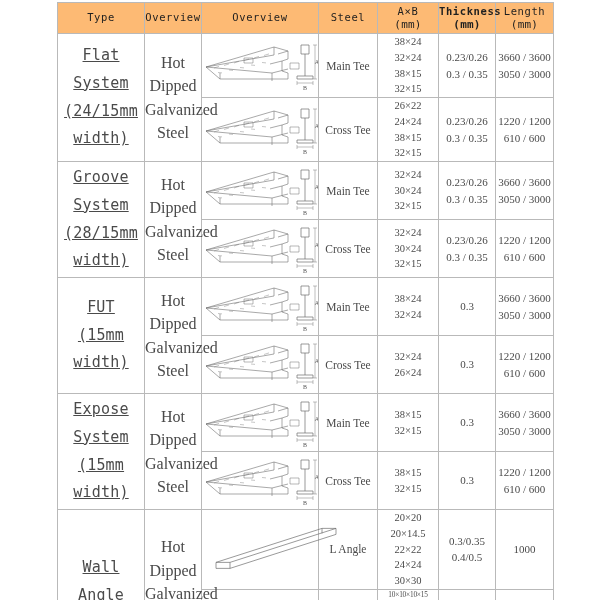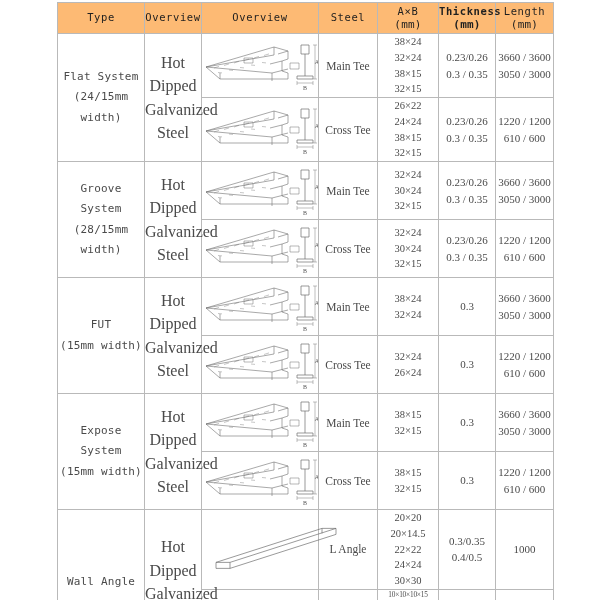--- a/index.html
+++ b/index.html
@@ -54,24 +54,25 @@
   .c-type    { width: 86px; }
   .c-mat     { width: 56px; }
   .c-over    { width: 116px; }
   .c-item    { width: 58px; }
   .c-ab      { width: 60px; }
   .c-thick   { width: 56px; font-weight: bold; }
   .c-len     { width: 57px; }
 
   td.type-cell {
     font-family: "DejaVu Sans Mono", monospace;
-    font-size: 11px;
+    font-size: 15px;
     line-height: 1.85;
     color: #4a4a4a;
     letter-spacing: 0.2px;
+    text-decoration: underline;
   }
   td.mat-cell {
     font-family: "Liberation Serif", serif;
     font-size: 16px;
     line-height: 1.45;
     color: #4a4a4a;
   }
   td.item-cell {
     font-family: "Liberation Serif", serif;
     font-size: 11.5px;

